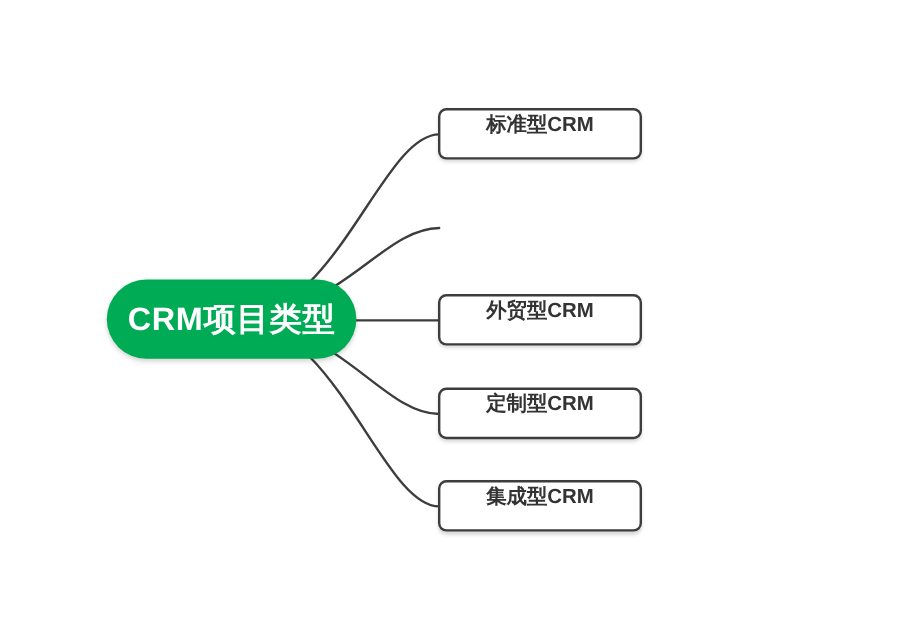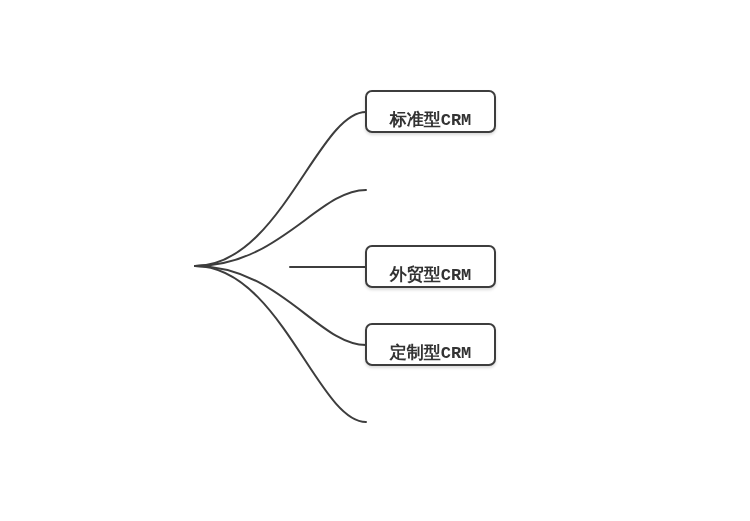--- a/index.html
+++ b/index.html
@@ -47,28 +47,27 @@
   .root-node .label{
     color:var(--color-root-node-text);
     font-size:27px;
     font-weight:bold;
     letter-spacing:0.5px;
     white-space:nowrap;
   }
   .branch-node{
     position:absolute;
     left:365px;
-    width:131px;height:43px;
+    width:170px;height:43px;
     background:var(--color-branch-bg);
     border:2px solid var(--color-branch-border);
     border-radius:7px;
-    display:flex;align-items:flex-end;justify-content:center;
+    display:flex;align-items:flex-start;justify-content:center;
     box-shadow:0 2px 3px rgba(0,0,0,0.15);
     box-sizing:border-box;
-    font-family:Liberation Mono, monospace;
   }
   .branch-node .label{
     color:var(--color-branch-text);
     font-size:17px;
     font-weight:bold;
     white-space:nowrap;
   }
   .branch-0{top:90px;}
   .branch-1{top:168px;}
   .branch-2{top:245px;}
@@ -81,28 +80,34 @@
 <div class="canvas">
 
   <svg class="connectors" viewBox="0 0 750 521" aria-hidden="true">
     <path d="M 195 266 C 280 266 318 112 366 112"></path>
     <path d="M 195 266 C 280 266 318 190 366 190"></path>
     <path d="M 290 267 L 366 267"></path>
     <path d="M 195 266 C 280 266 318 345 366 345"></path>
     <path d="M 195 266 C 280 266 318 422 366 422"></path>
   </svg>
 
+  <div class="root-node">
+    <span class="label">CRM项目类型</span>
+  </div>
 
   <div class="branch-node branch-0">
     <span class="label">标准型CRM</span>
   </div>
 
 
   <div class="branch-node branch-2">
     <span class="label">外贸型CRM</span>
   </div>
 
   <div class="branch-node branch-3">
     <span class="label">定制型CRM</span>
   </div>
 
+  <div class="branch-node branch-4">
+    <span class="label">集成型CRM</span>
+  </div>
 
 </div>
 
 </body></html>

